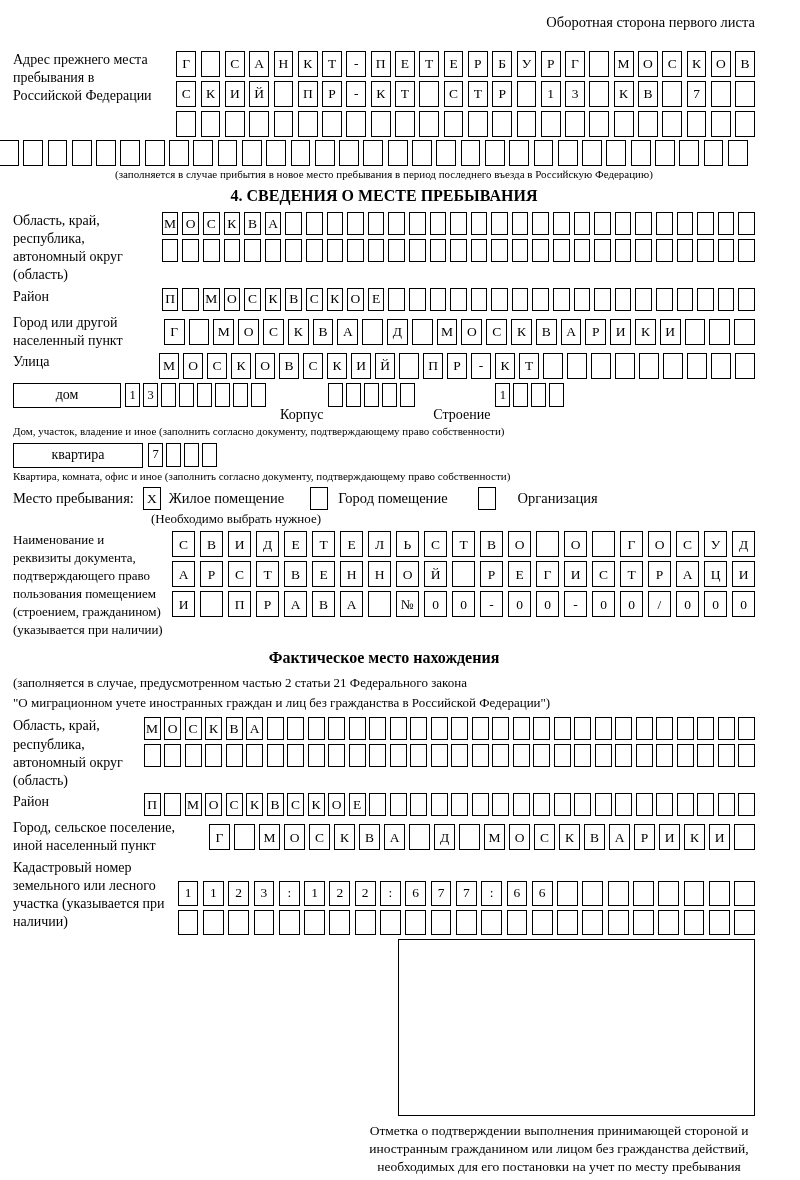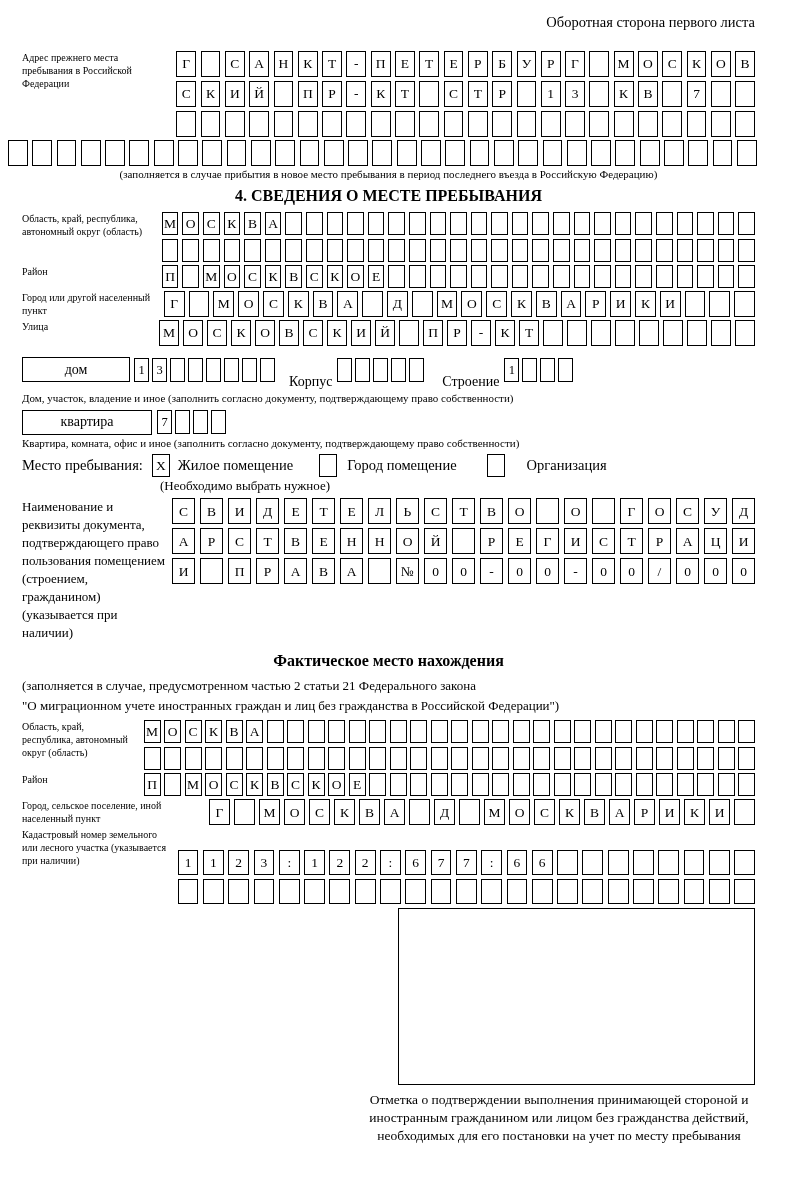--- a/index.html
+++ b/index.html
@@ -1,23 +1,23 @@
 <!DOCTYPE html>
 <html><head>
 <meta charset="utf-8">
 <style>
   html,body{margin:0;padding:0;background:#fff;}
   .page{
     position:relative; width:800px; height:1180px; box-sizing:border-box;
-    background:#fff; color:#000; padding:14px 45px 0 22px; overflow:hidden;
+    background:#fff; color:#000; padding:14px 45px 0 13px; overflow:hidden;
     font-family:"Liberation Serif","DejaVu Serif",serif;
   }
   .hdr-note{font-size:14.5px; text-align:right; margin-bottom:20px;}
   .fr{display:flex; margin-bottom:3px;}
-  .lbl{font-size:10px; line-height:1.3; padding-right:6px; max-width:220px;}
+  .lbl{font-size:14px; line-height:1.3; padding-right:6px; max-width:220px;}
   .lbl-doc{font-size:13px; line-height:18px;}
   .stack{margin-left:auto; display:flex; flex-direction:column; gap:4px; align-items:flex-end;}
   .cells{display:flex;}
   .cell{
     box-sizing:border-box; border:1.5px solid #000; background:#fff;
     display:flex; align-items:center; justify-content:center;
     font-size:13.5px; line-height:1; flex:none;
   }
   .v24{gap:4.5px}.v24 .cell{width:19.8px;height:26px;}
   .v31{gap:4.5px}.v31 .cell{width:19.8px;height:26px;}
@@ -27,21 +27,21 @@
   .vcity{gap:4px}.vcity .cell{width:20.8px;height:26px;}
   .vcity2{gap:4px}.vcity2 .cell{width:21px;height:26px;}
   .vstreet{gap:4px}.vstreet .cell{width:20px;height:26px;}
   .vdoc{gap:5px}.vdoc .cell{width:23px;height:26px;}
   .vcad{gap:4.5px}.vcad .cell{width:20.8px;height:25px;}
   .vhouse{gap:3px}.vhouse .cell{width:15px;height:24px;font-size:12.5px;}
   .caption{font-size:11px; text-align:center; margin:2px 0 4px 0; line-height:1.25;}
   .sec-title{font-size:16px; font-weight:bold; text-align:center; margin:5px 0 7px 0;}
   .wbox{box-sizing:border-box; border:1.5px solid #000; height:25px; display:flex;
         align-items:center; justify-content:center; font-size:14px; flex:none;}
-  .houserow{display:flex; align-items:center; margin:4px 0 2px 0;}
+  .houserow{display:flex; margin:4px 0 2px 0;}
   .inline-lbl{font-size:14px; flex:none; padding:0 5px;margin-top:24px;}
   .cb{box-sizing:border-box; border:1.5px solid #000; width:18px; height:23px; flex:none;
       display:flex; align-items:center; justify-content:center; font-size:13.5px;}
   .stayrow{display:flex; align-items:center; margin:3px 0 1px 0; font-size:14.5px;}
   .staynote{font-size:13px; margin-left:138px; margin-bottom:4px;}
   .center-cap{font-size:13px; line-height:1.35; margin:0 0 2px 0;}
   .stamp-wrap{display:flex; flex-direction:column; align-items:flex-end; margin-top:4px;}
   .stamp-box{box-sizing:border-box; width:357px; height:177px; border:1.5px solid #000; background:#fff;}
   .stamp-cap{width:392px; font-size:13.5px; text-align:center; line-height:18px; margin-top:6px;}
 </style>

